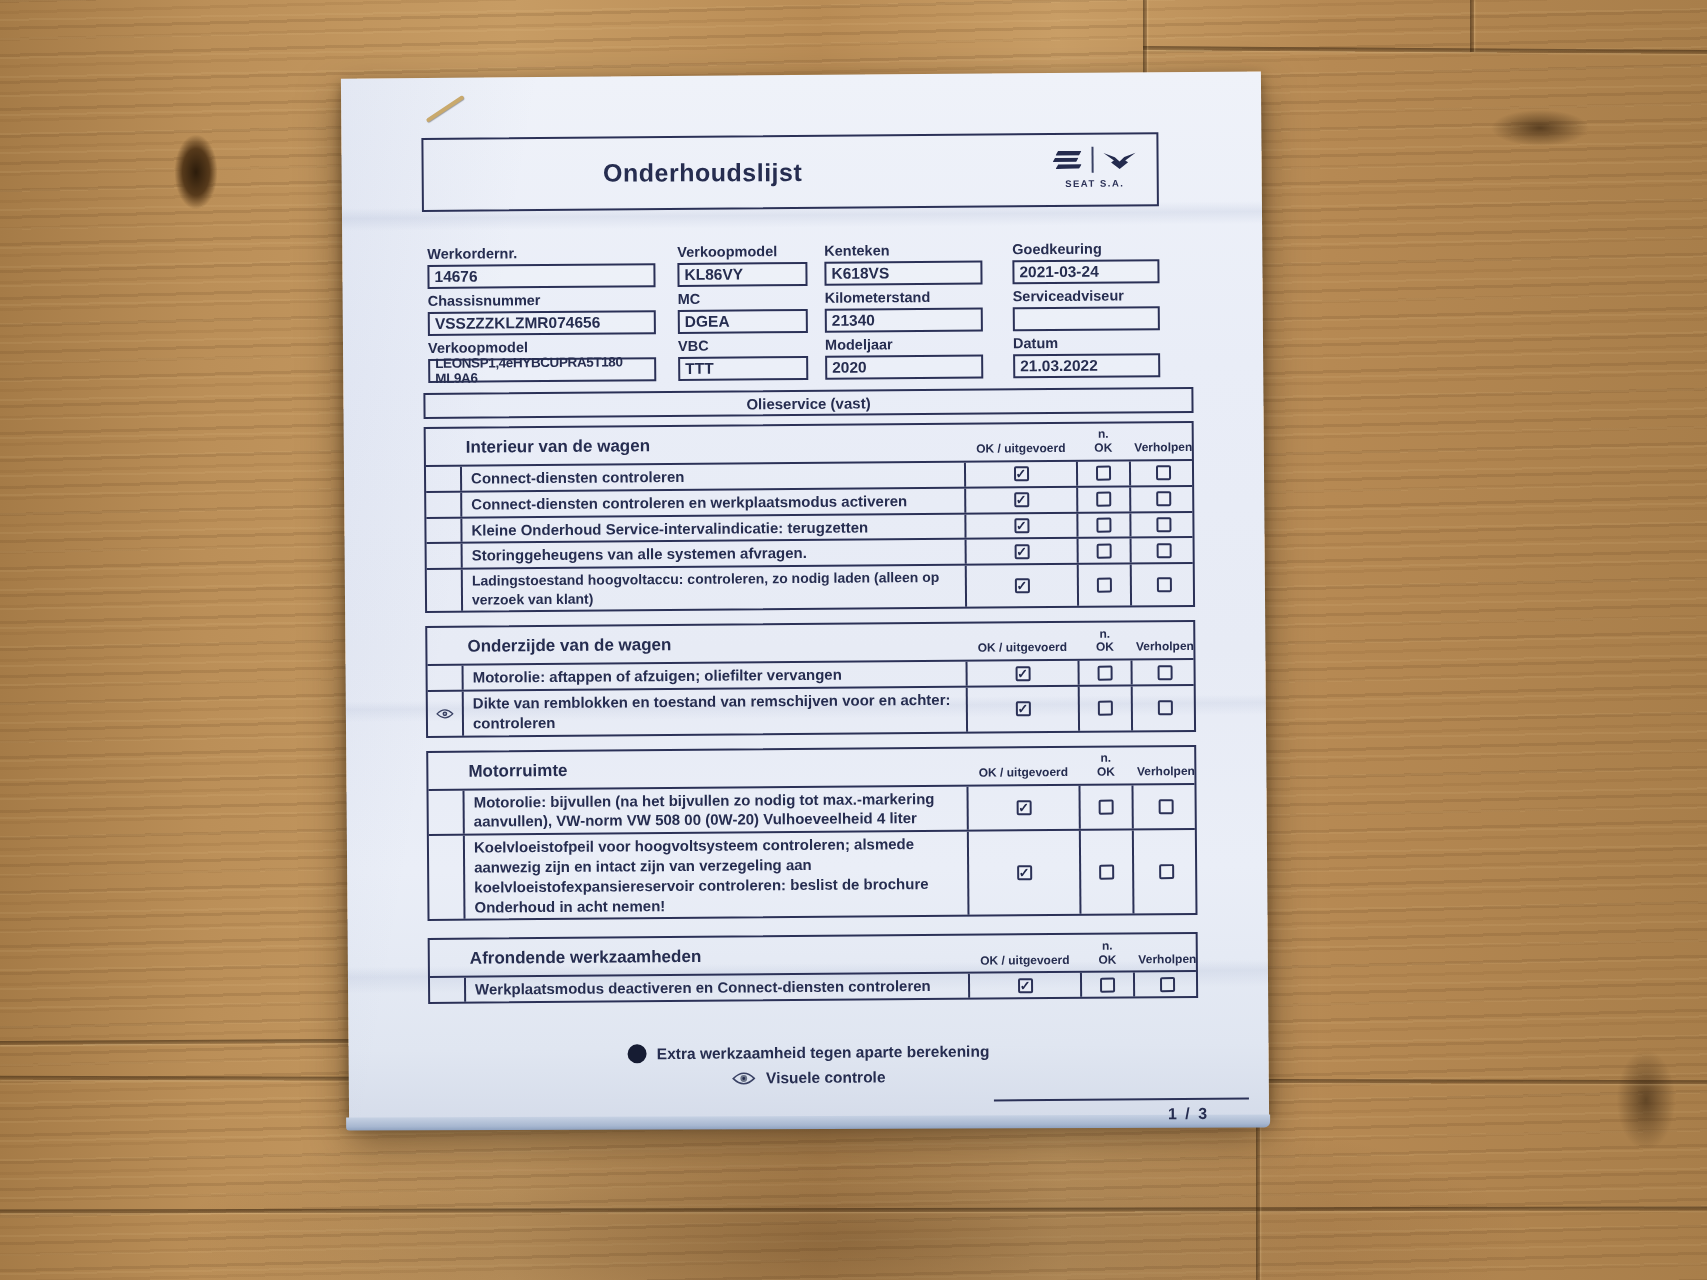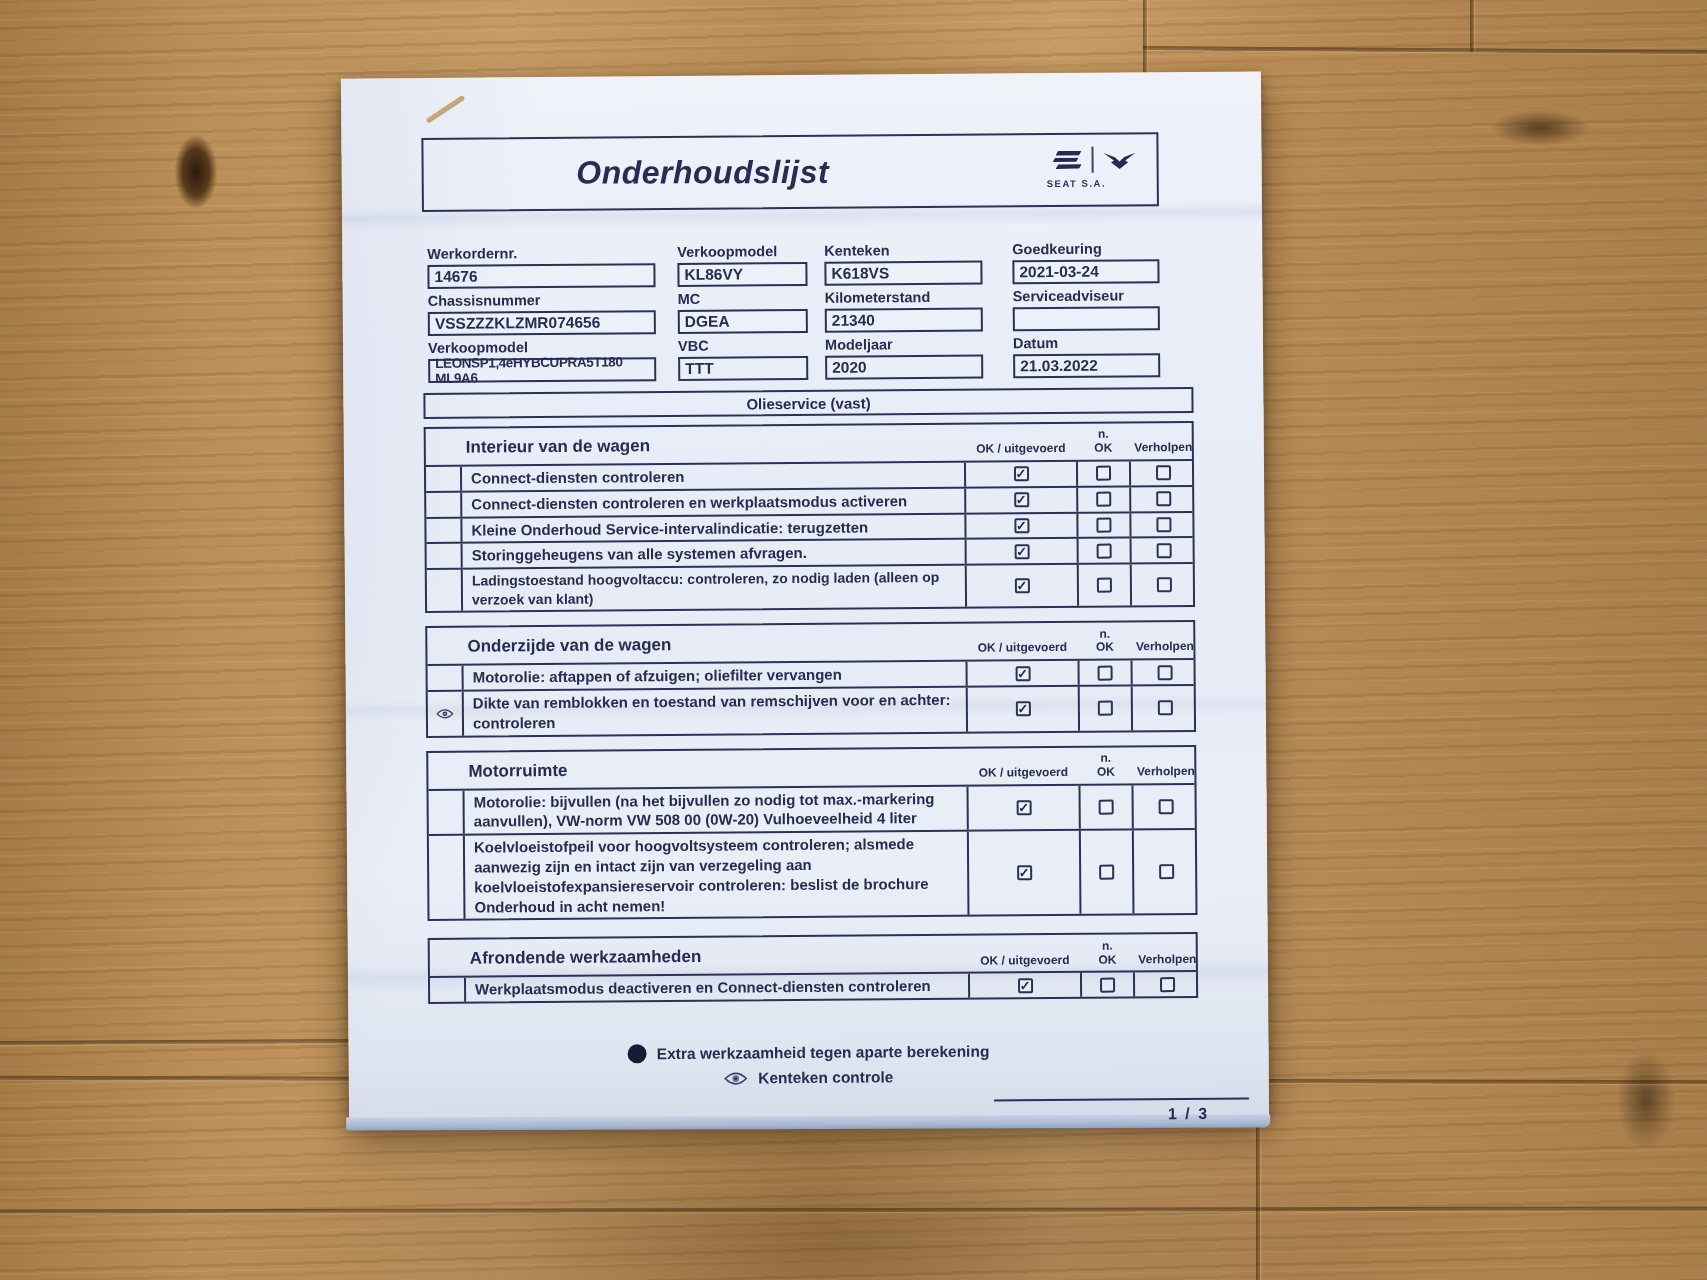--- a/index.html
+++ b/index.html
@@ -38,22 +38,22 @@
     content:""; position:absolute; left:-3px; right:-1px; bottom:-9px; height:13px; z-index:-1;
     background:linear-gradient(180deg,#c6d1e3 0%, #a7b7d0 70%, #8fa2c0 100%);
     transform:rotate(.25deg); border-radius:0 0 6px 3px;
   }
   .staple { position:absolute; left:82px; top:29px; width:44px; height:4px; background:#c9a96c;
             transform:rotate(-33deg); border-radius:2px; box-shadow:0 1px 1px rgba(0,0,0,.35); }
 
   
   .header-box { position:relative; margin:60px 103px 0 80px; height:74px; border:2px solid #2b3157; }
   .title { position:absolute; left:38%; top:50%; transform:translate(-50%,-50%) rotate(.3deg);
-           font-size:32px; font-weight:bold; letter-spacing:.5px;font-style:italic; }
-  .brand { position:absolute; right:14px; top:11px; width:96px; }
+           font-size:25px; font-weight:bold; letter-spacing:.5px; }
+  .brand { position:absolute; right:14px; top:11px; width:96px; text-align:center; }
   .brand-logos { display:flex; align-items:center; justify-content:center; gap:9px; height:28px; }
   .seat-s { position:relative; width:30px; height:20px; }
   .seat-s i { position:absolute; height:4.6px; background:#242b4e; clip-path:polygon(10% 0,100% 0,90% 100%,0 100%); }
   .logo-divider { width:2px; height:26px; background:#3a4265; }
   .brand-name { display:block; margin-top:4px; font-size:9.5px; font-weight:bold; letter-spacing:1.5px; color:#2b3157; }
 
   
   .form { margin:34px 0 0 85px; width:735px; display:grid;
           grid-template-columns:250px 147px 188px 150px; grid-auto-rows:47px; }
   .flabel { display:block; font-size:14.5px; font-weight:bold; margin-bottom:3px; }
@@ -397,20 +397,20 @@
     <div class="legend-row">
       <span class="dot"></span>
       <span>Extra werkzaamheid tegen aparte berekening</span>
     </div>
     <div class="legend-row">
       <svg class="eye" width="24" height="14" viewBox="0 0 24 14">
         <path d="M1.5 7 Q12 -3.5 22.5 7 Q12 17.5 1.5 7 Z" fill="none" stroke="#3a4265" stroke-width="1.6"></path>
         <circle cx="12" cy="7" r="3.4" fill="#6b7488"></circle>
         <circle cx="12" cy="7" r="1.4" fill="#242b4e"></circle>
       </svg>
-      <span>Kenteken controle</span>
+      <span>Visuele controle</span>
     </div>
   </div>
 
   <div class="footer">
     <span>1 / 3</span>
   </div>
 </div>
 
 </body></html>

